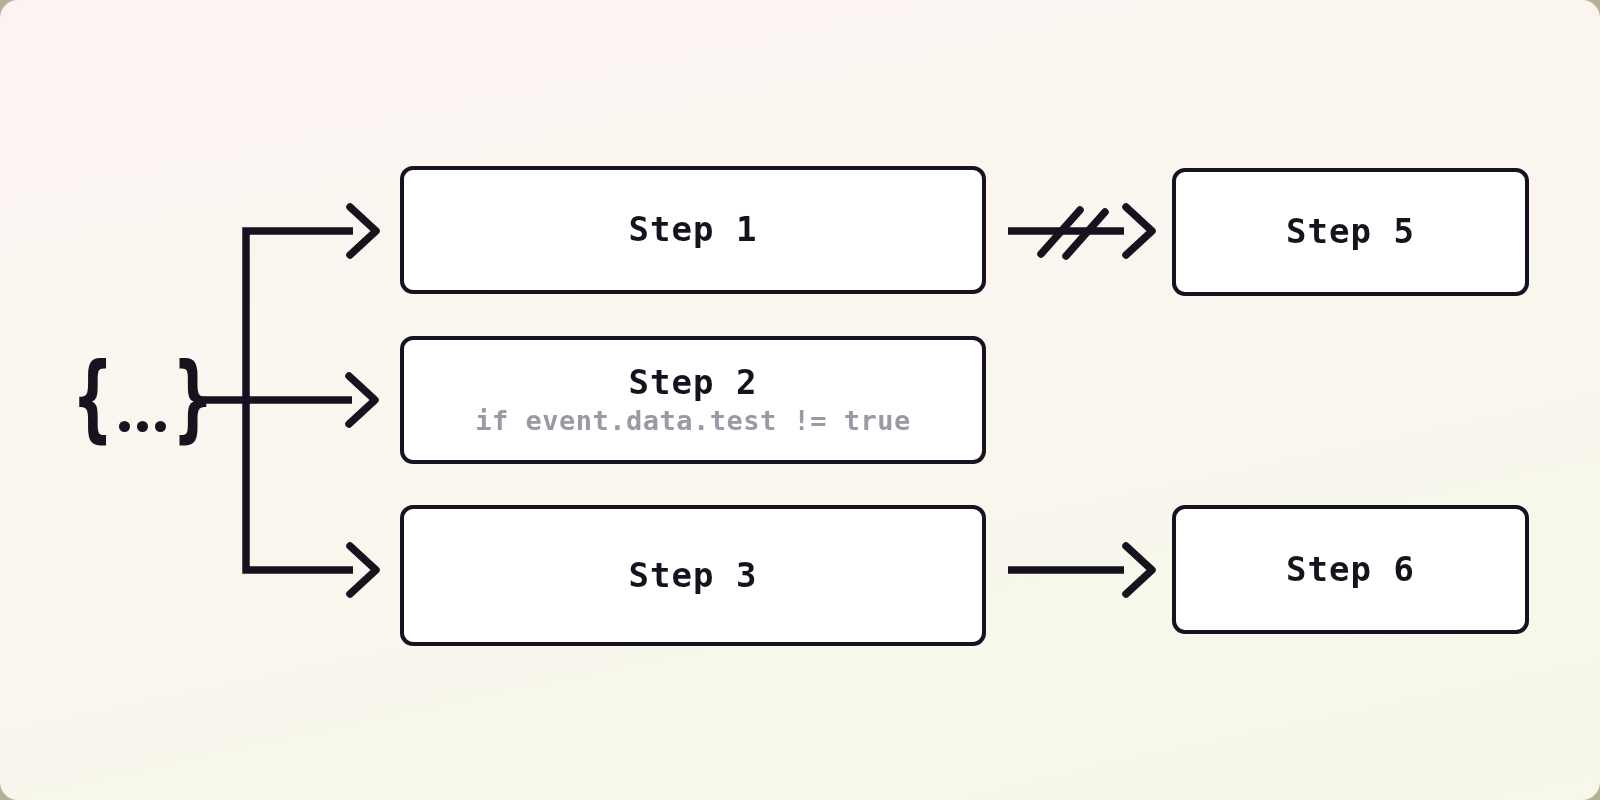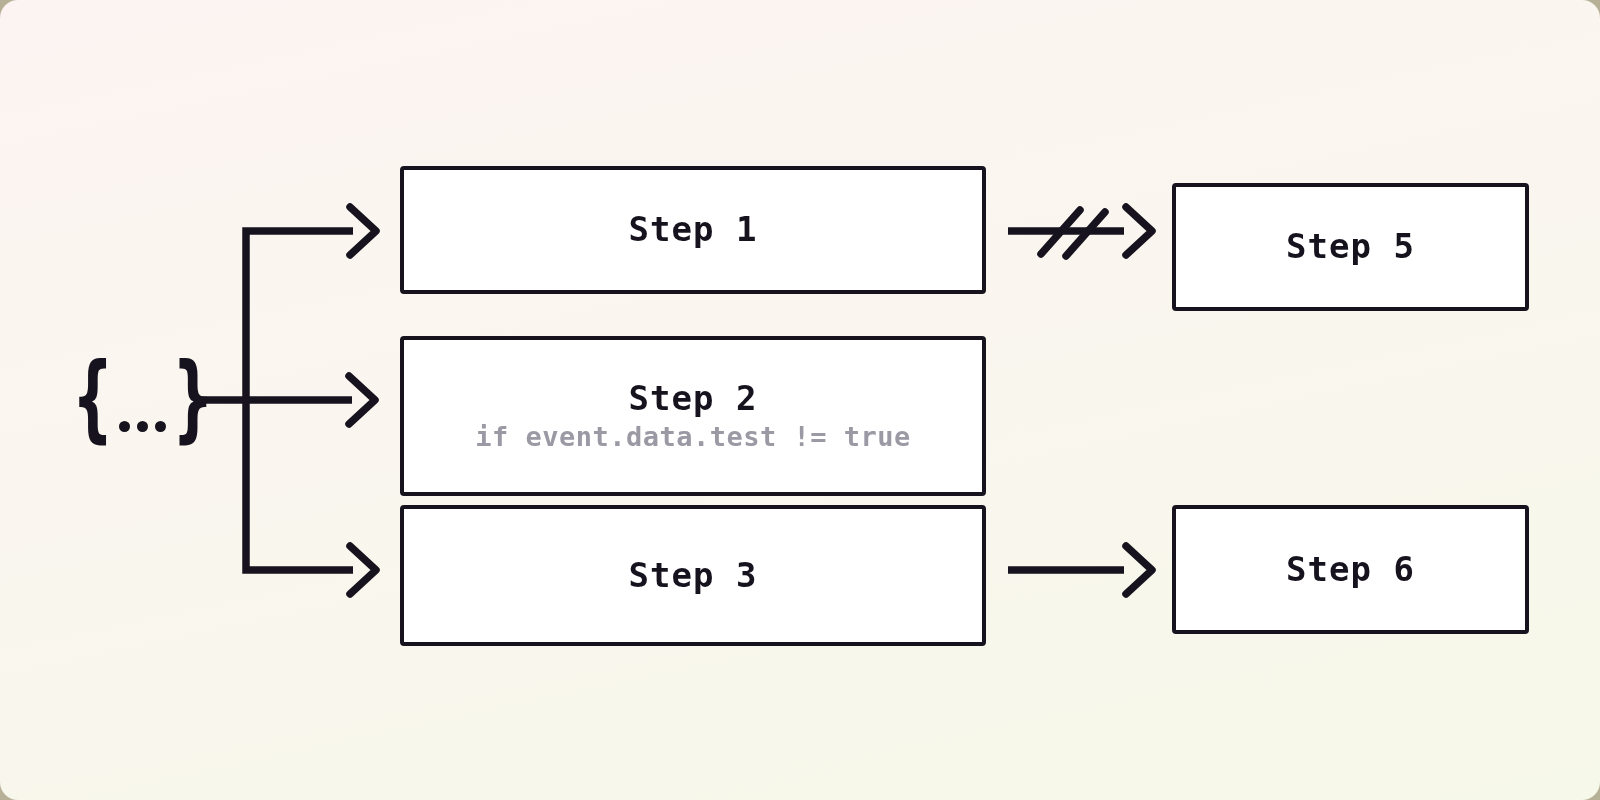--- a/index.html
+++ b/index.html
@@ -29,21 +29,21 @@
   }
   .connector-layer path.elbow { stroke-linejoin: miter; stroke-linecap: butt; }
   .connector-layer path.head,
   .connector-layer path.slash { stroke-linecap: round; stroke-linejoin: round; }
 
   .step-box {
     position: absolute;
     box-sizing: border-box;
     background: #ffffff;
     border: 4px solid #16131e;
-    border-radius: 4px;
+    border-radius: 13px;
     display: flex;
     flex-direction: column;
     align-items: center;
     justify-content: center;
     text-align: right;
   }
   .step-label {
     font-family: "DejaVu Sans Mono", monospace;
     font-weight: 700;
     font-size: 34px;
@@ -132,30 +132,30 @@
       <span class="dot"></span>
       <span class="dot"></span>
     </span>
     <span class="brace">}</span>
   </div>
 
   <div class="step-box" style="left:400px; top:166px; width:586px; height:128px;">
     <div class="step-label">Step 1</div>
   </div>
 
-  <div class="step-box" style="left:400px; top:336px; width:586px; height:160px;">
+  <div class="step-box" style="left:400px; top:336px; width:586px; height:128px;">
     <div class="step-label">Step 2</div>
     <div class="step-condition">if event.data.test != true</div>
   </div>
 
   <div class="step-box" style="left:400px; top:505px; width:586px; height:141px;">
     <div class="step-label">Step 3</div>
   </div>
 
-  <div class="step-box" style="left:1172px; top:168px; width:357px; height:128px;margin-top:15px;">
+  <div class="step-box" style="left:1172px; top:168px; width:357px; height:128px;">
     <div class="step-label">Step 5</div>
   </div>
 
   <div class="step-box" style="left:1172px; top:505px; width:357px; height:129px;">
     <div class="step-label">Step 6</div>
   </div>
 
 </div>
 
 </body></html>

